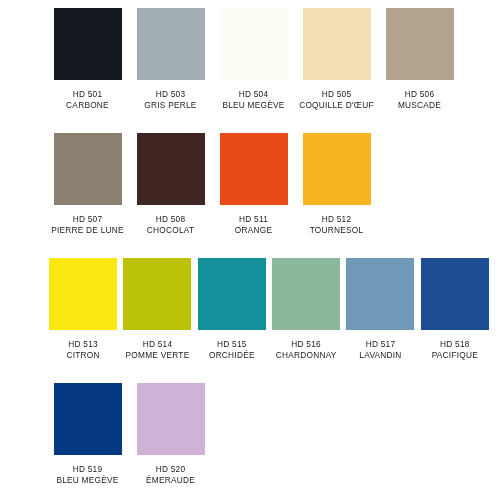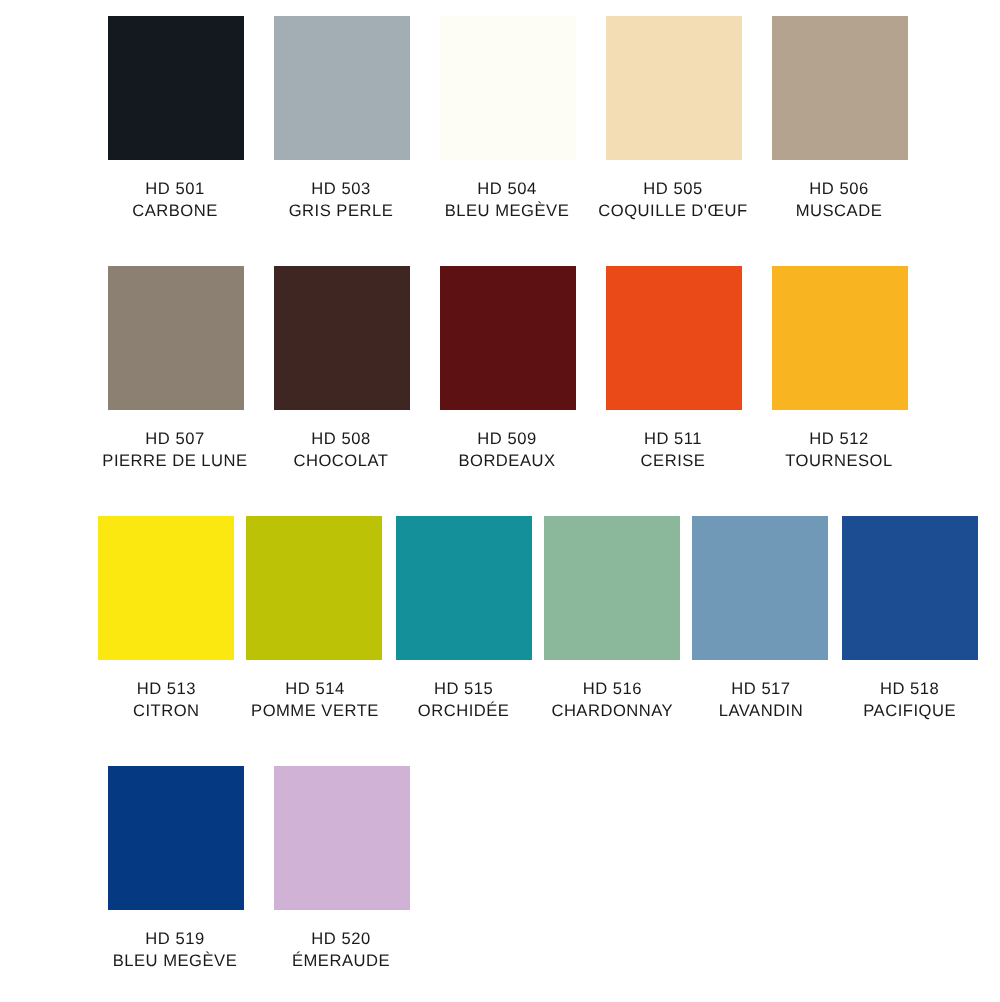--- a/index.html
+++ b/index.html
@@ -104,31 +104,24 @@
         </div>
       </div>
       <div class="swatch-cell">
         <div class="swatch-chip" style="background: rgb(63, 38, 34);"></div>
         <div class="swatch-label">
           <span class="swatch-code">HD 508</span>
           <span class="swatch-name">CHOCOLAT</span>
         </div>
       </div>
       <div class="swatch-cell">
-        <div class="swatch-chip" style="background: rgb(94, 17, 19);"></div>
-        <div class="swatch-label">
-          <span class="swatch-code">HD 509</span>
-          <span class="swatch-name">BORDEAUX</span>
-        </div>
-      </div>
-      <div class="swatch-cell">
         <div class="swatch-chip" style="background: rgb(234, 74, 23);"></div>
         <div class="swatch-label">
           <span class="swatch-code">HD 511</span>
-          <span class="swatch-name">CERISE</span>
+          <span class="swatch-name">ORANGE</span>
         </div>
       </div>
       <div class="swatch-cell">
         <div class="swatch-chip" style="background: rgb(249, 180, 33);"></div>
         <div class="swatch-label">
           <span class="swatch-code">HD 512</span>
           <span class="swatch-name">TOURNESOL</span>
         </div>
       </div>
     </div>

